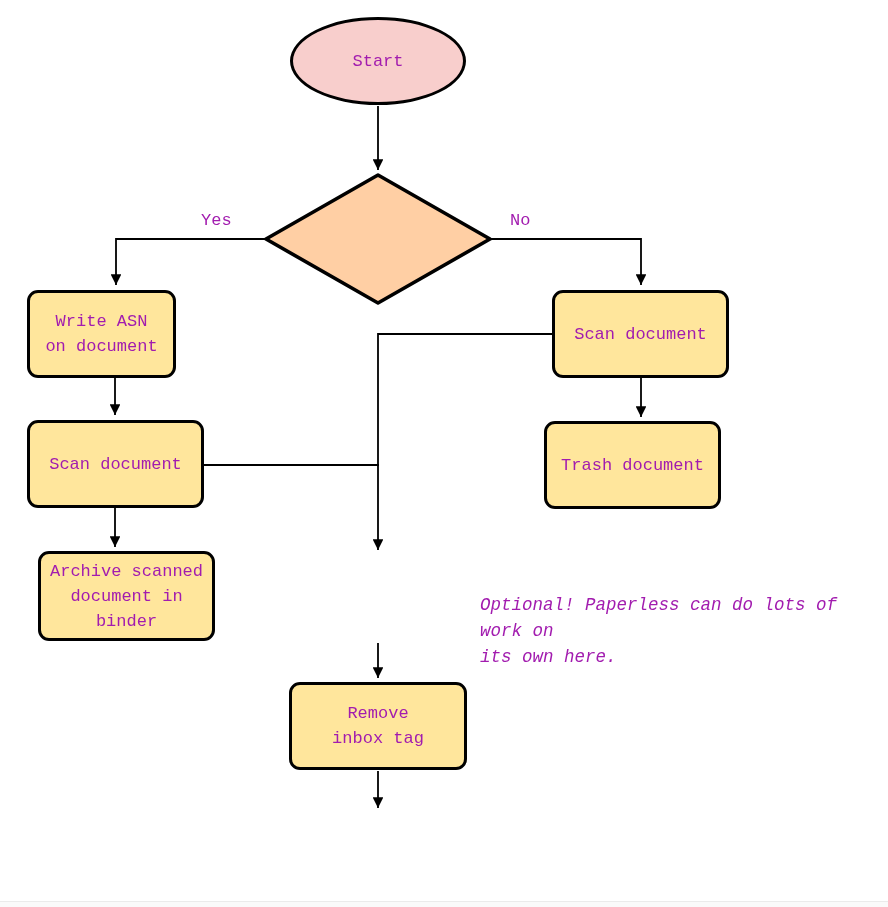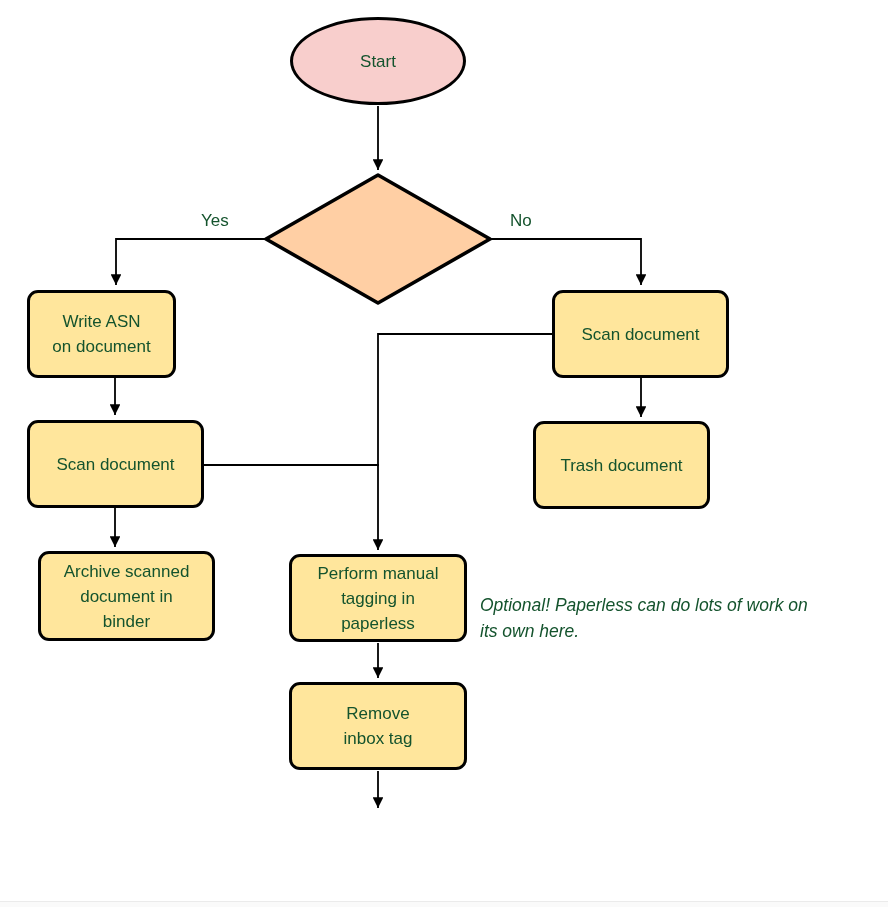--- a/index.html
+++ b/index.html
@@ -2,22 +2,22 @@
 <html><head>
 <meta charset="utf-8">
 <style>
   html, body { margin: 0; padding: 0; background: #ffffff; }
   .stage {
     position: relative;
     width: 888px;
     height: 907px;
     background: #ffffff;
     overflow: hidden;
-    font-family: Liberation Sans, sans-serif;
-    color: #14532d;
+    font-family: Liberation Mono, monospace;
+    color: #a21caf;
   }
   svg.wires { position: absolute; left: 0; top: 0; }
   .edge {
     fill: none;
     stroke: #000000;
     stroke-width: 1.8;
   }
   .diamond {
     fill: #FFCFA4;
     stroke: #000000;
@@ -130,29 +130,24 @@
   </div>
   <div class="node process" style="left:38px; top:551px; width:177px; height:90px;">
     <span class="label">Archive scanned
 document in
 binder</span>
   </div>
 
   <div class="node process" style="left:552px; top:290px; width:177px; height:88px;">
     <span class="label">Scan document</span>
   </div>
-  <div class="node process" style="left:533px; top:421px; width:177px; height:88px;">
+  <div class="node process" style="left:544px; top:421px; width:177px; height:88px;">
     <span class="label">Trash document</span>
   </div>
 
-  <div class="node process" style="left:289px; top:554px; width:178px; height:88px;">
-    <span class="label">Perform manual
-tagging in
-paperless</span>
-  </div>
   <div class="node process" style="left:289px; top:682px; width:178px; height:88px;">
     <span class="label">Remove
 inbox tag</span>
   </div>
 
 
   <div class="annotation" style="left:480px; top:592px; width:404px;">Optional! Paperless can do lots of work on
 its own here.</div>
 
   <div class="bottom-strip"></div>

